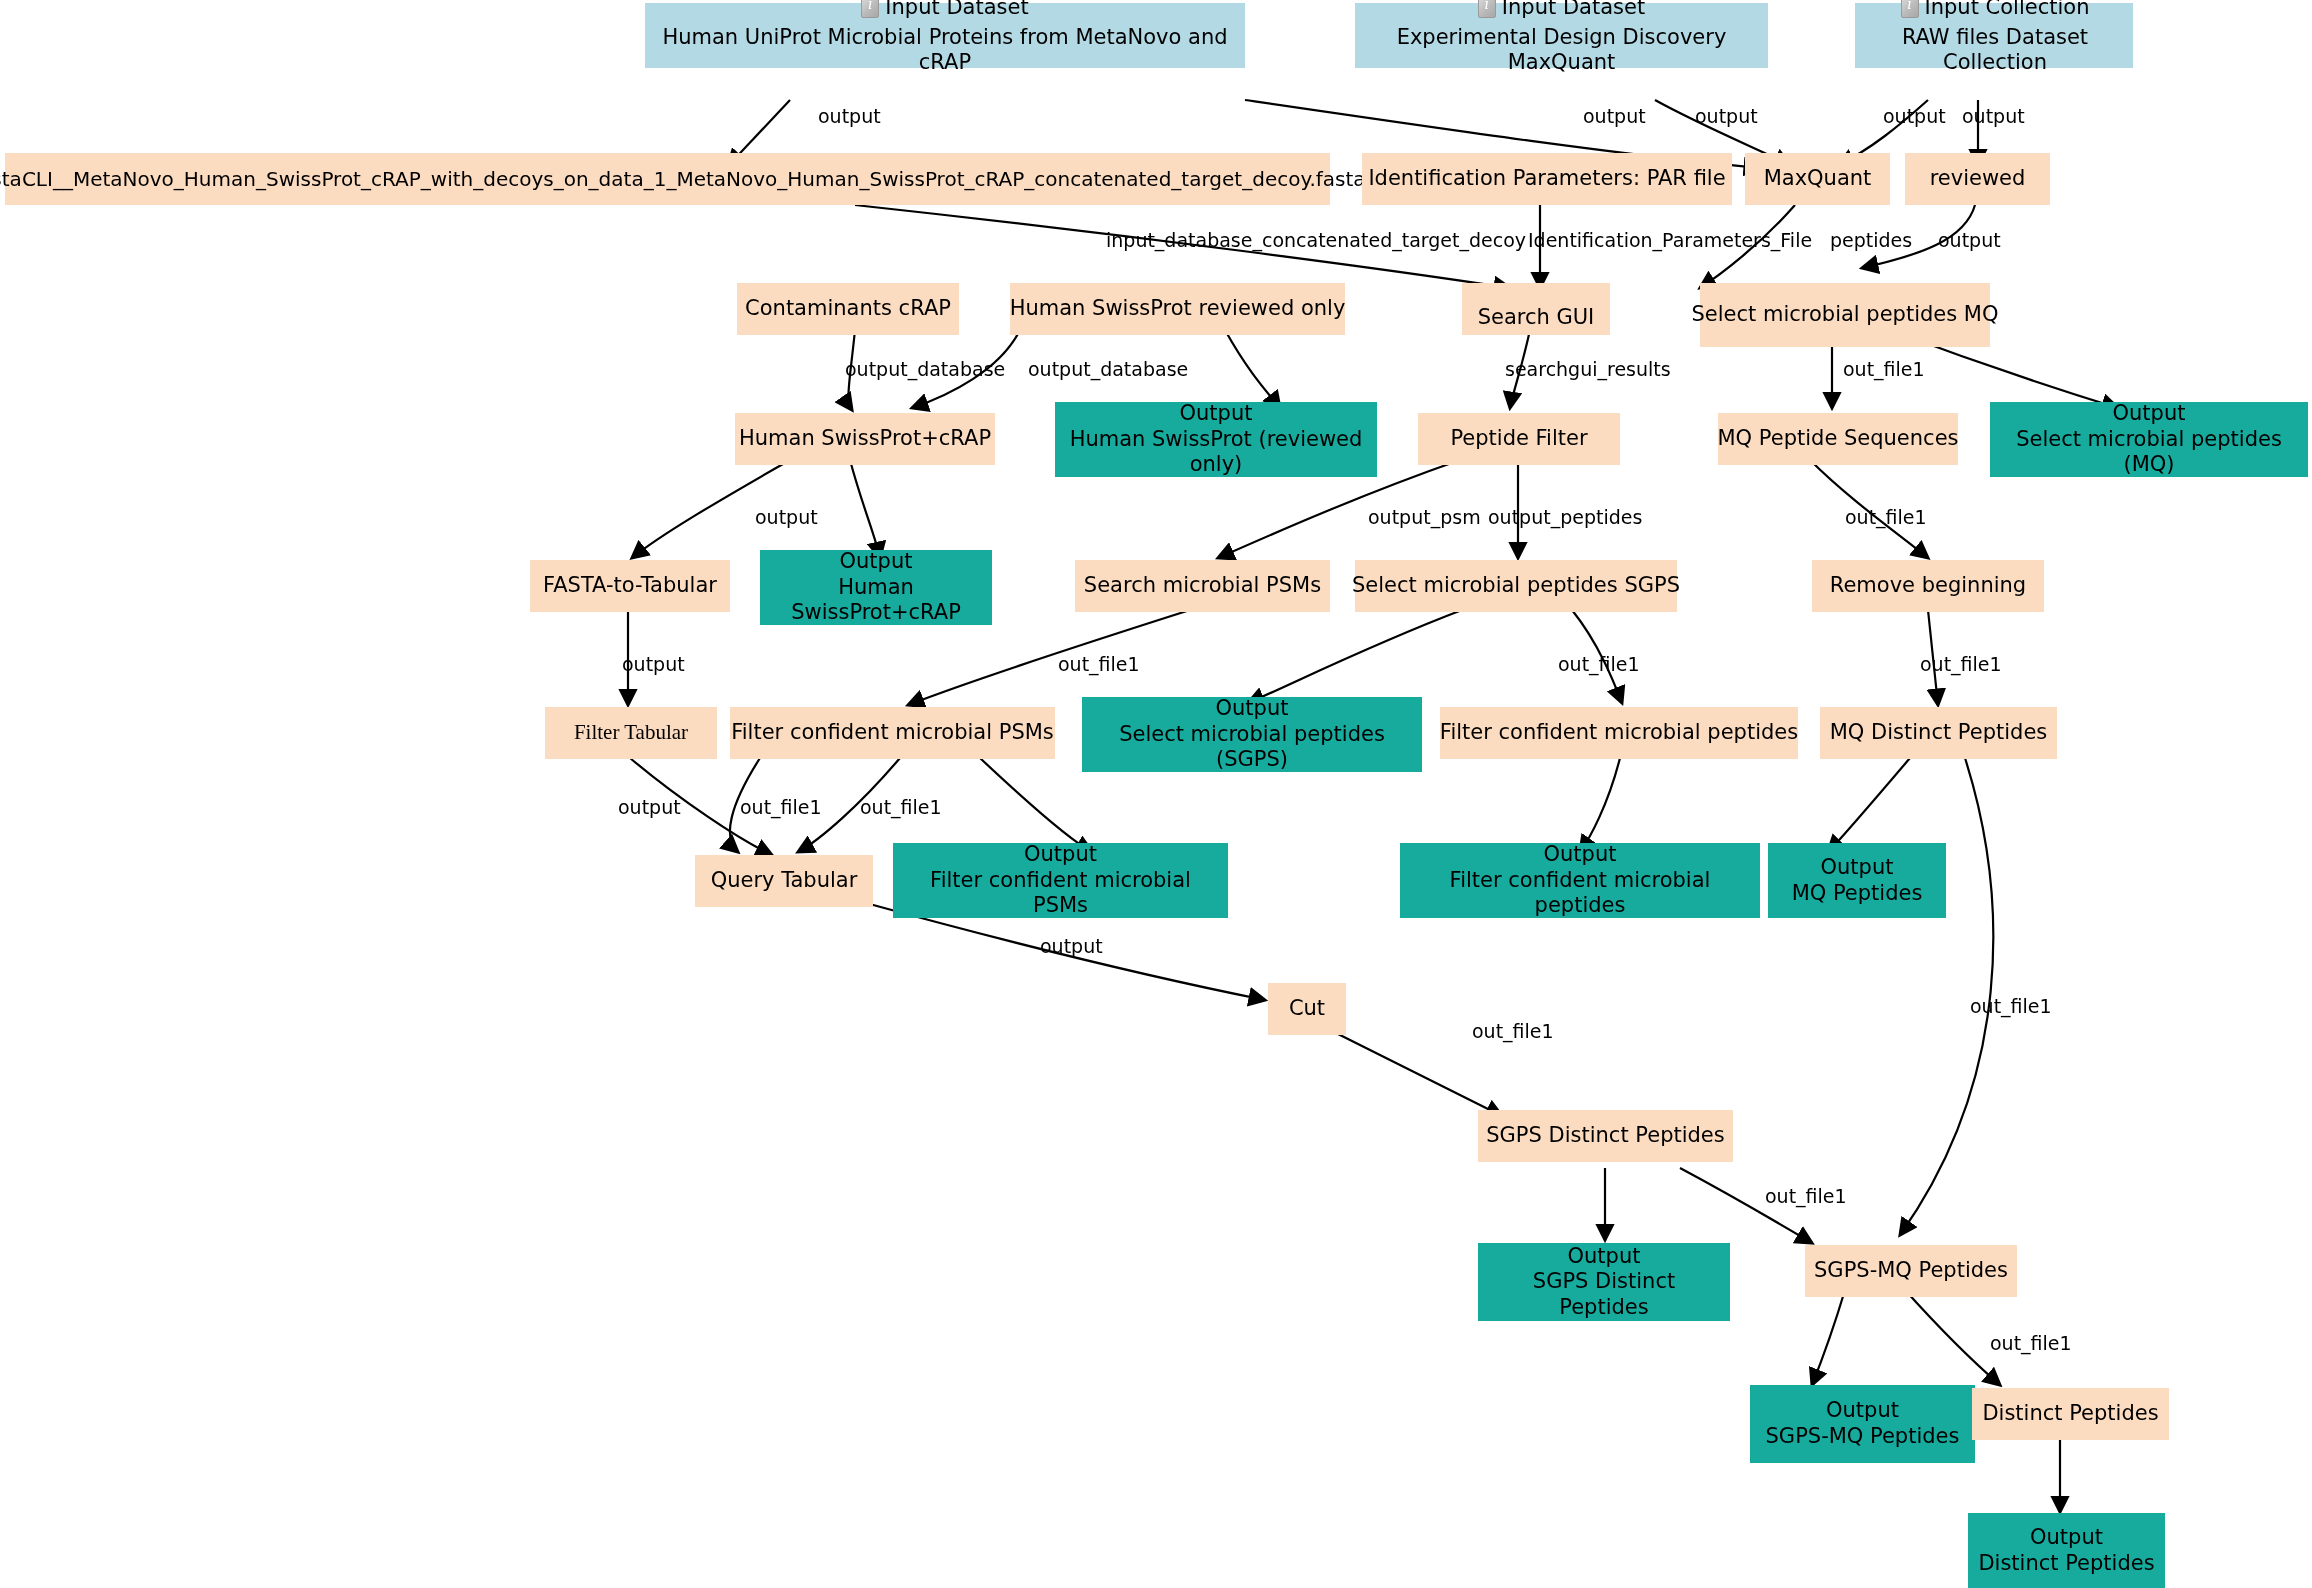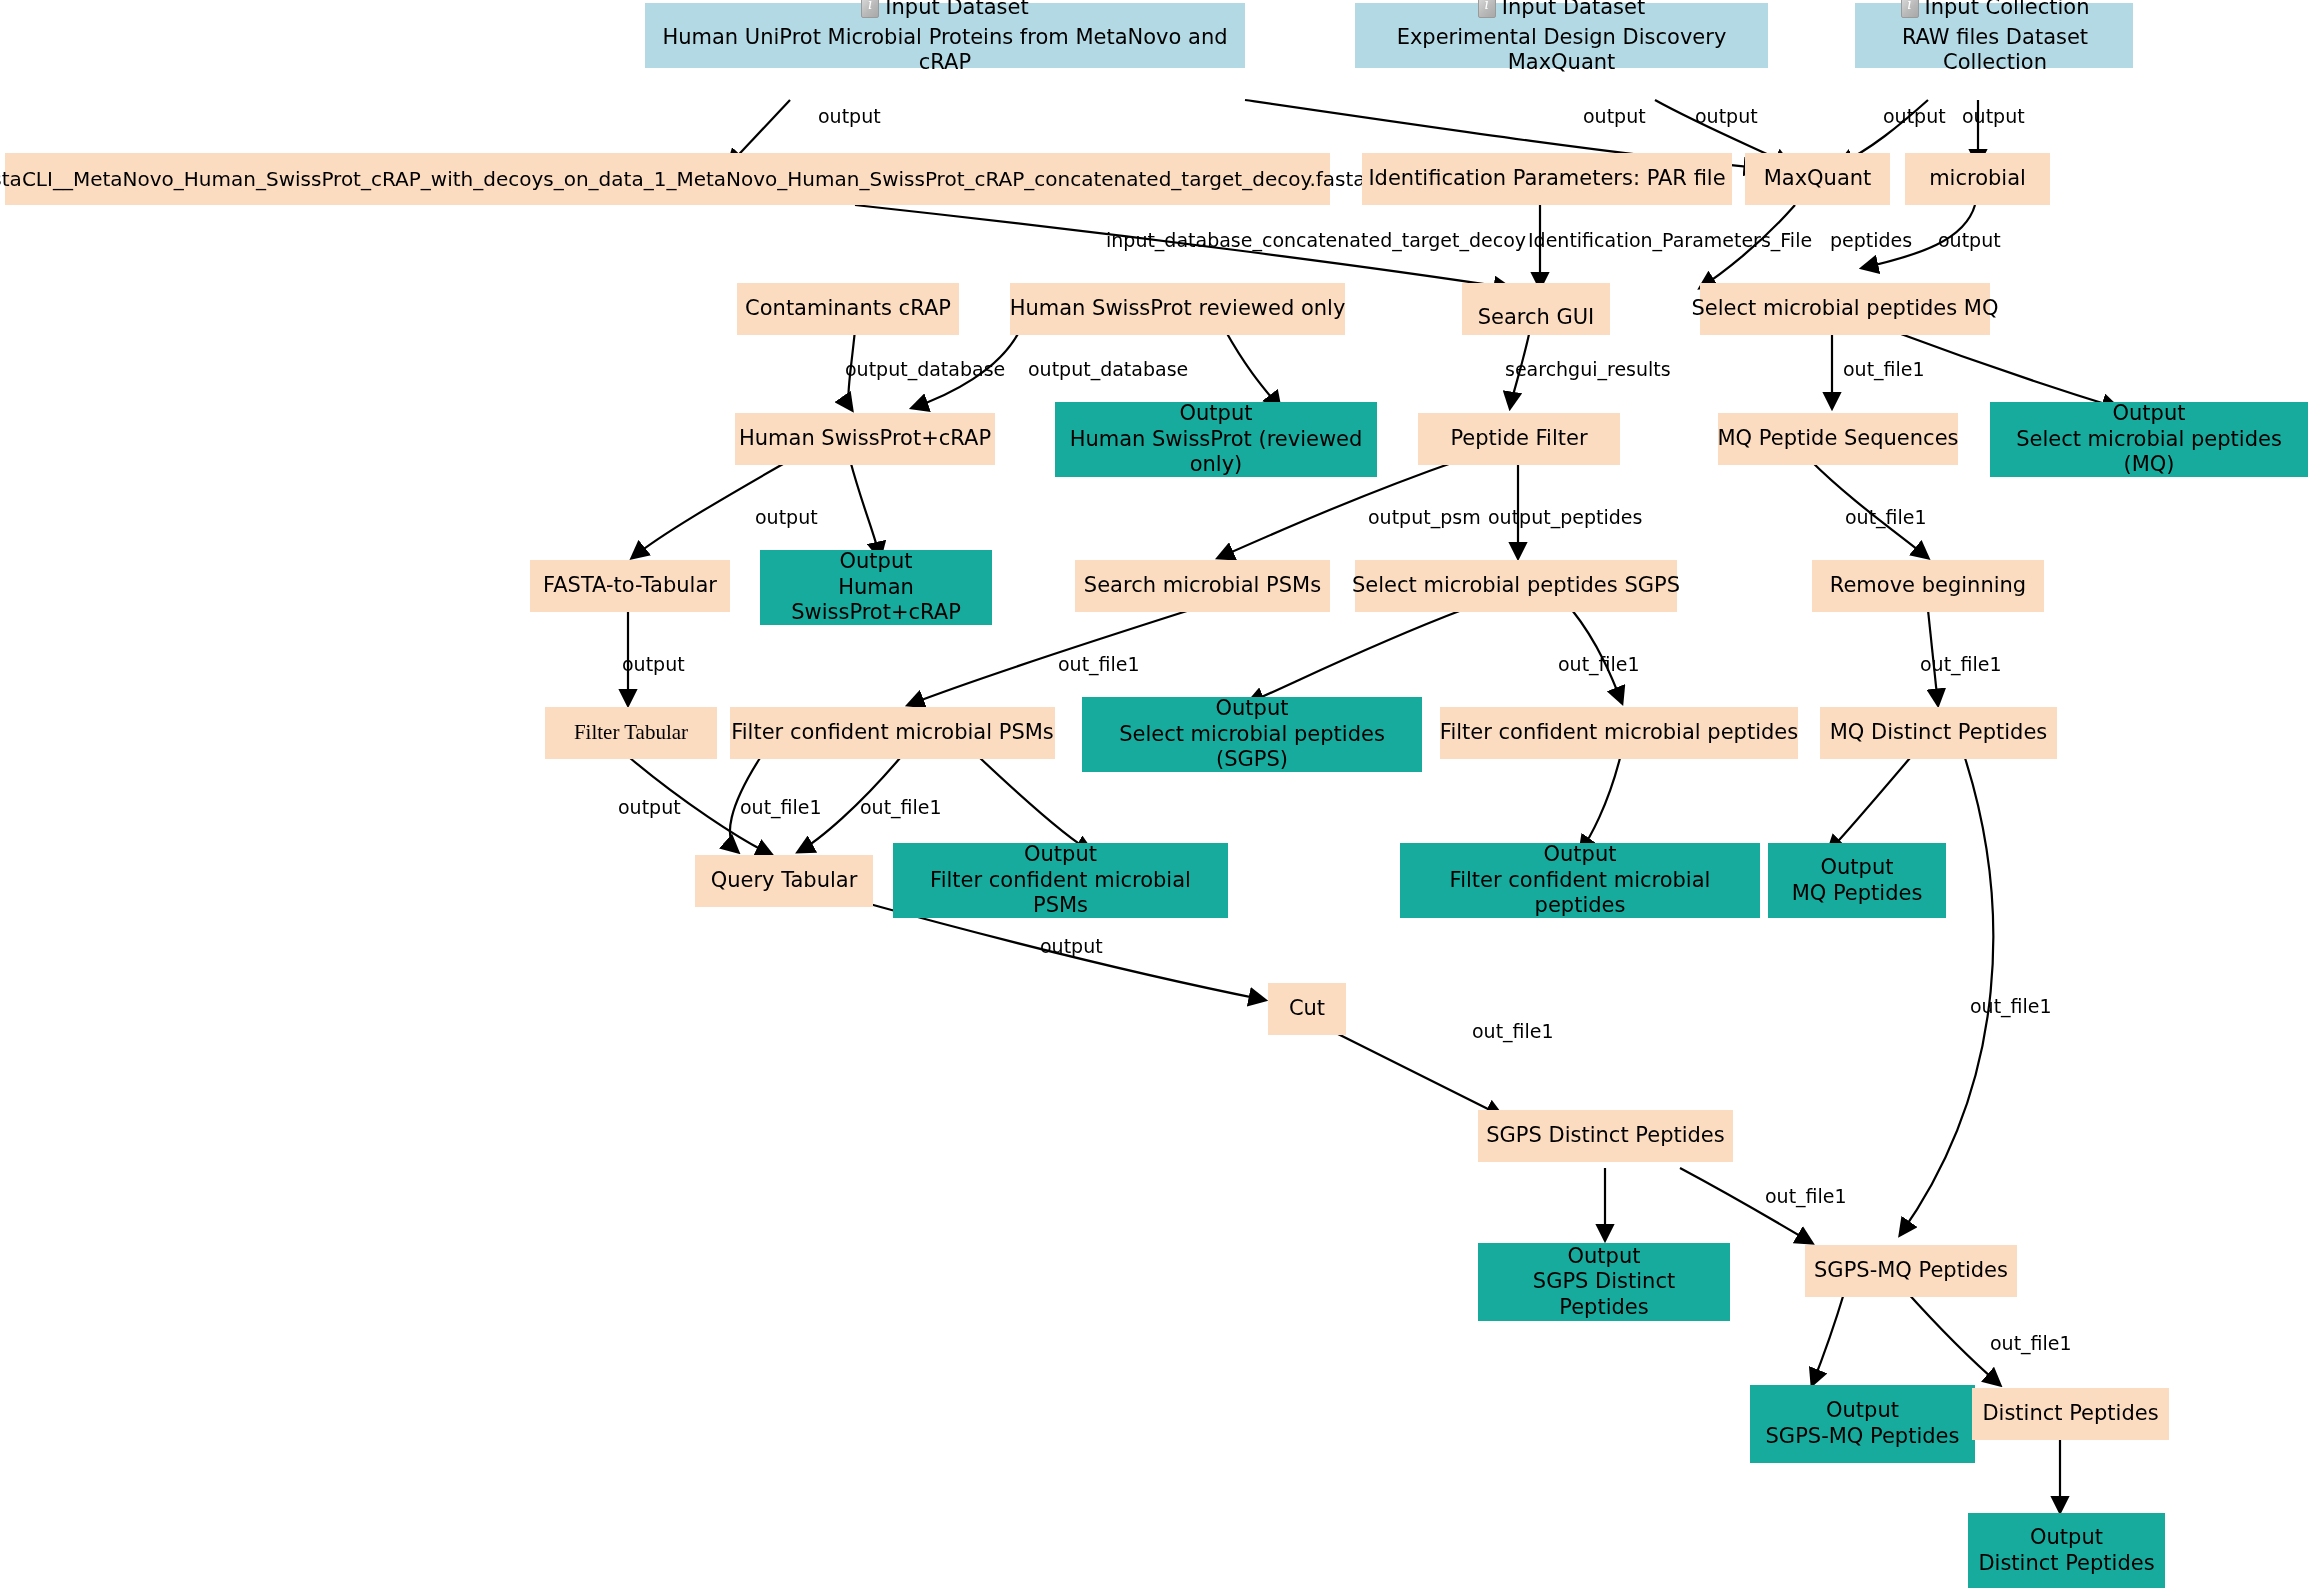--- a/index.html
+++ b/index.html
@@ -199,36 +199,36 @@
 
   <div class="node tool" style="left:1362px; top:153px; width:370px; height:52px;">
     <span class="node-line">Identification Parameters: PAR file</span>
   </div>
 
   <div class="node tool" style="left:1745px; top:153px; width:145px; height:52px;">
     <span class="node-line">MaxQuant</span>
   </div>
 
   <div class="node tool" style="left:1905px; top:153px; width:145px; height:52px;">
-    <span class="node-line">microbial</span>
+    <span class="node-line">reviewed</span>
   </div>
 
   <div class="node tool" style="left:737px; top:283px; width:222px; height:52px;">
     <span class="node-line">Contaminants cRAP</span>
   </div>
 
   <div class="node tool" style="left:1010px; top:283px; width:335px; height:52px;">
     <span class="node-line">Human SwissProt reviewed only</span>
   </div>
 
   <div class="node tool" style="left:1462px; top:283px; width:148px; height:52px;align-items:flex-end;">
     <span class="node-line">Search GUI</span>
   </div>
 
-  <div class="node tool" style="left:1700px; top:283px; width:290px; height:52px;">
+  <div class="node tool" style="left:1700px; top:283px; width:290px; height:64px;">
     <span class="node-line">Select microbial peptides MQ</span>
   </div>
 
   <div class="node tool" style="left:735px; top:413px; width:260px; height:52px;">
     <span class="node-line">Human SwissProt+cRAP</span>
   </div>
 
   <div class="node output wide" style="left:1055px; top:402px; width:322px; height:75px;">
     <div class="node-lines">
       <span class="node-line">Output</span>

